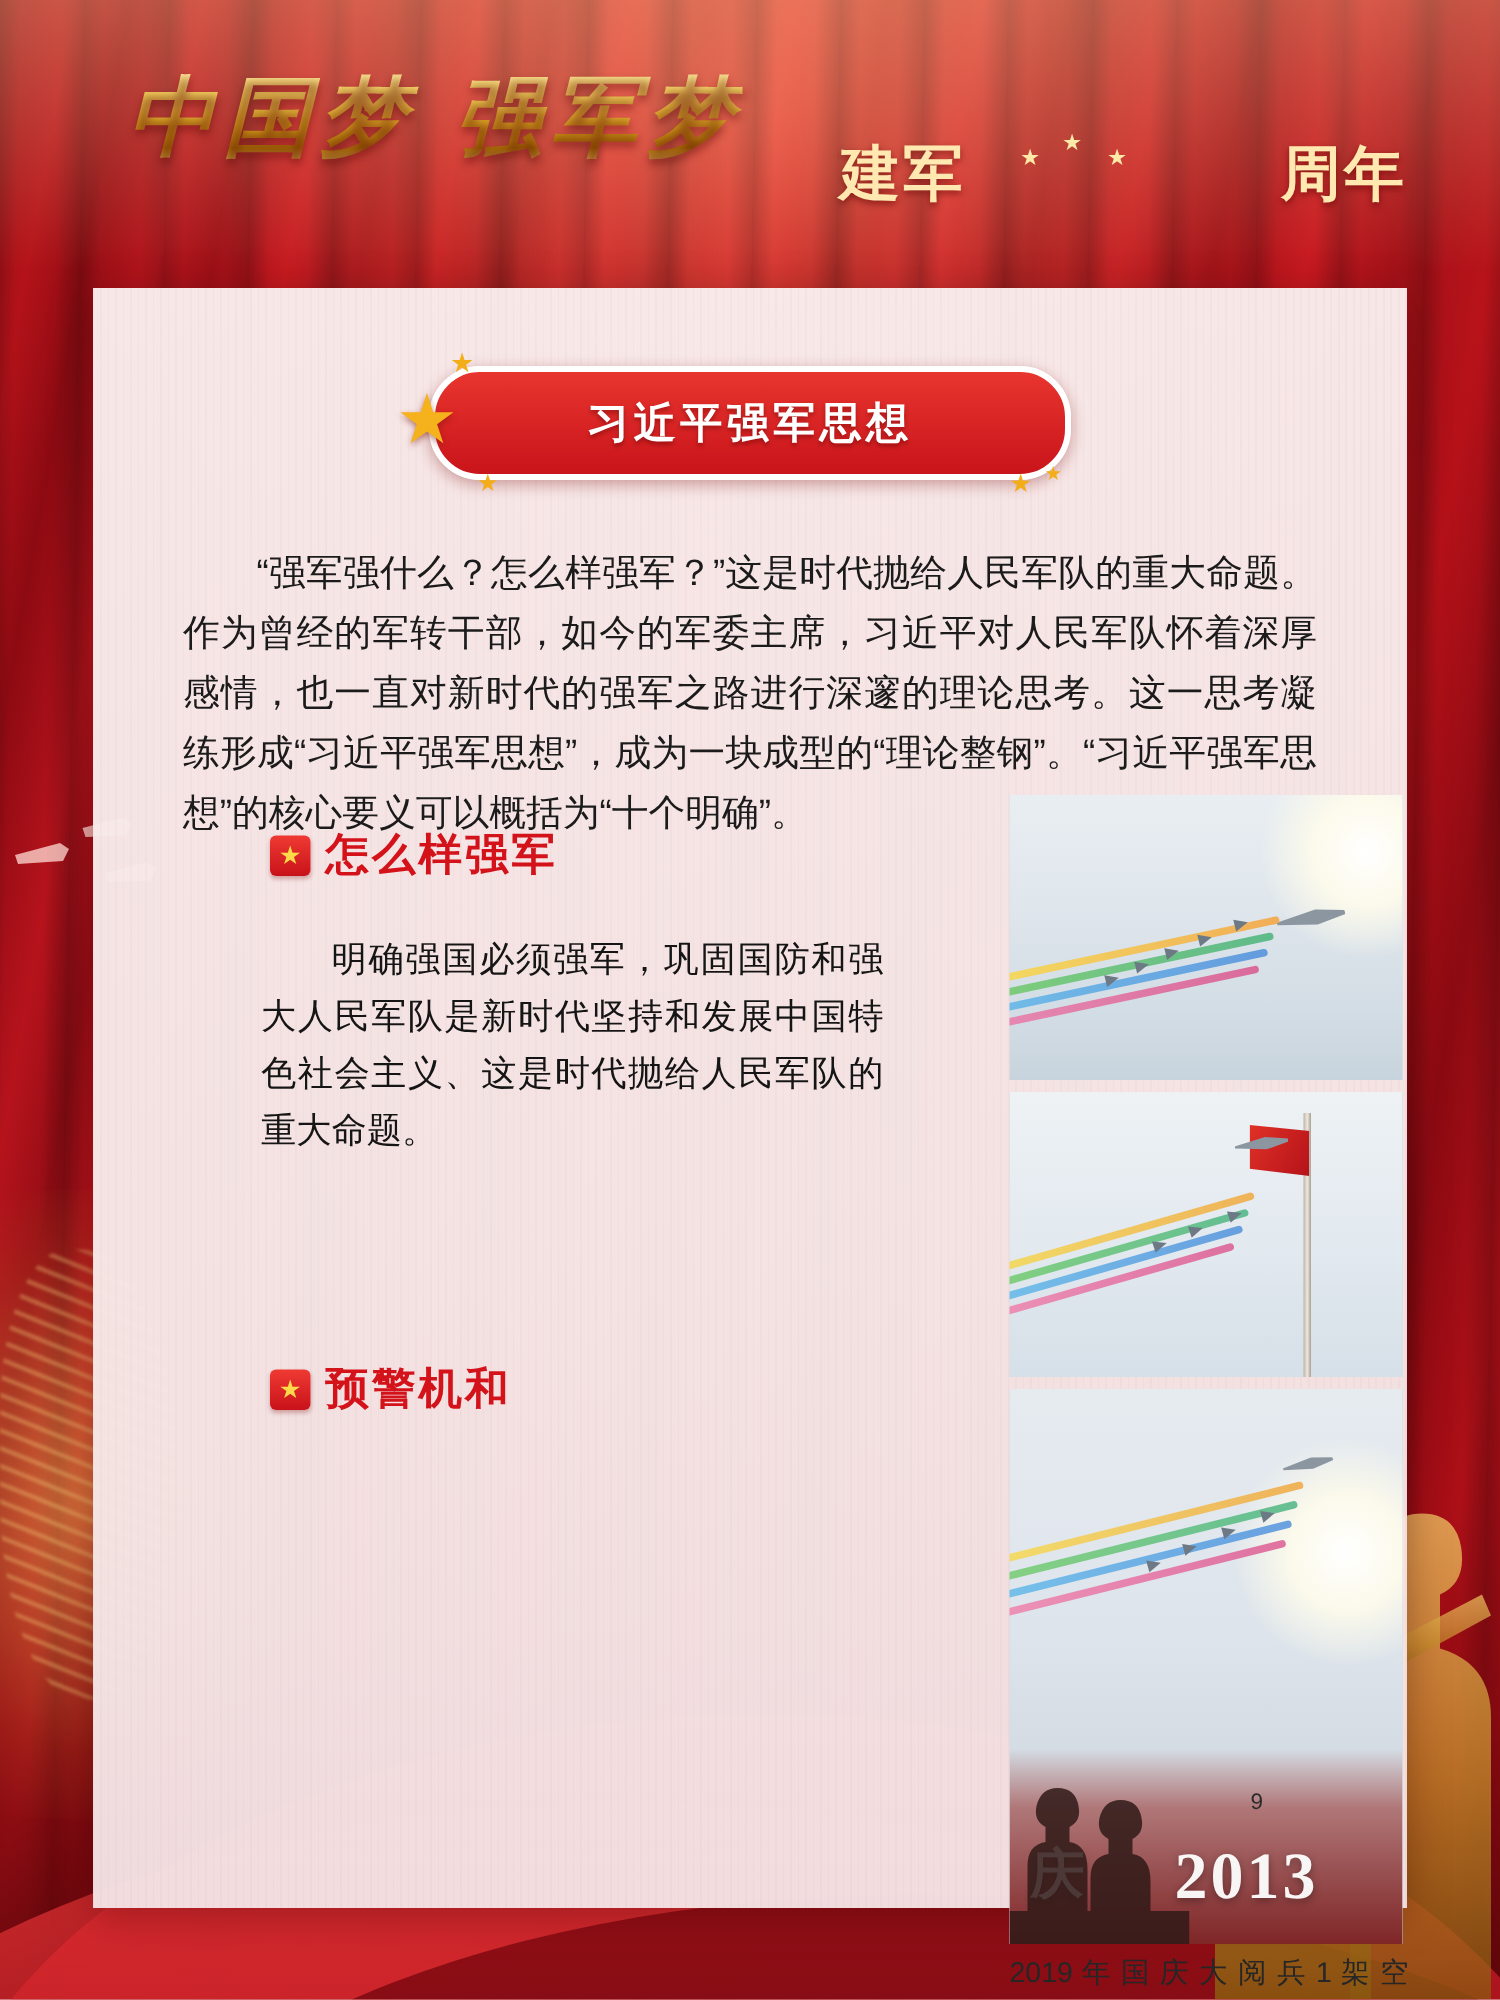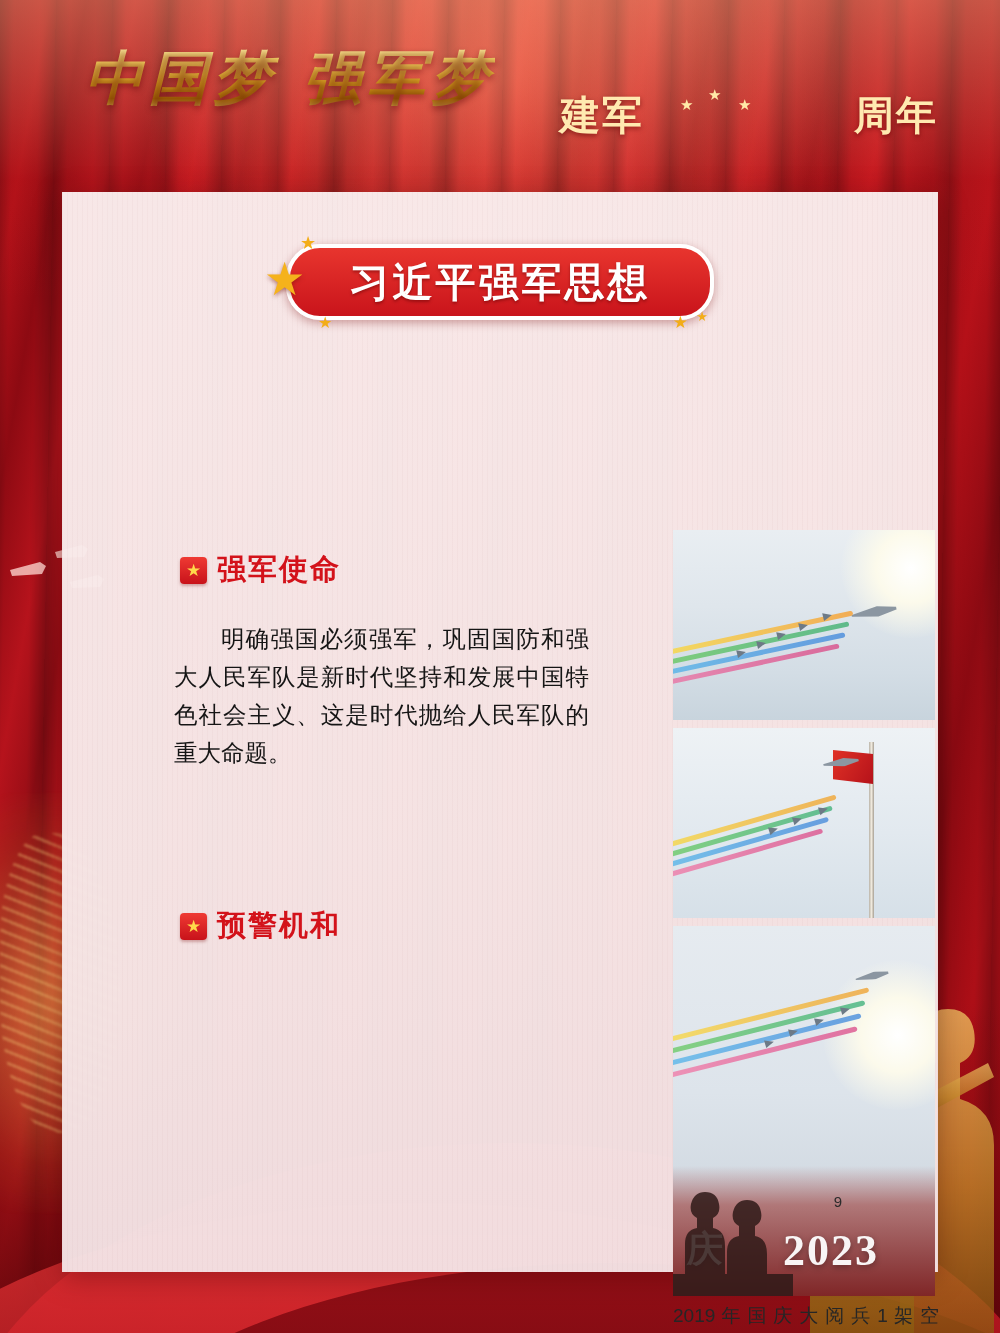--- a/index.html
+++ b/index.html
@@ -148,21 +148,21 @@
   .pill {
     position: relative;
     width: 420px; height: 68px;
     border-radius: 34px;
     background: linear-gradient(180deg,#e8352e,#c9141b);
     border: 4px solid #ffffff;
     box-shadow: 0 3px 10px rgba(120,10,10,.35);
     display: flex; align-items: center; justify-content: center;
   }
   .pill-text {
-    color: #fff; font-size: 40px; font-weight: 700; letter-spacing: 3px;
+    color: #fff; font-size: 28px; font-weight: 700; letter-spacing: 3px;
     font-family: "Liberation Sans", "DejaVu Sans", sans-serif;
     text-shadow: 0 2px 3px rgba(90,0,0,.45);
   }
   .pill .star-big {
     position: absolute; left: -26px; top: 4px; color: #f5b21c; font-size: 46px;
     text-shadow: 0 2px 4px rgba(120,20,10,.5);
   }
   .pill .star-sm1 { position: absolute; left: 10px; top: -16px; color: #f3ad18; font-size: 18px; }
   .pill .star-sm2 { position: absolute; left: 28px; bottom: -16px; color: #f3ad18; font-size: 16px; }
   .pill .star-sm3 { position: absolute; right: 22px; bottom: -17px; color: #f3ad18; font-size: 17px; }
@@ -340,24 +340,25 @@
       <div class="pill">
         <span class="star-big">★</span>
         <span class="star-sm1">★</span>
         <span class="star-sm2">★</span>
         <span class="star-sm3">★</span>
         <span class="star-sm4">★</span>
         <span class="pill-text">习近平强军思想</span>
       </div>
     </div>
 
+    <p class="intro">“强军强什么？怎么样强军？”这是时代抛给人民军队的重大命题。作为曾经的军转干部，如今的军委主席，习近平对人民军队怀着深厚感情，也一直对新时代的强军之路进行深邃的理论思考。这一思考凝练形成“习近平强军思想”，成为一块成型的“理论整钢”。“习近平强军思想”的核心要义可以概括为“十个明确”。</p>
 
     <div class="sec-head" id="sec1-head">
       <span class="badge">★</span>
-      <span class="txt">强军使命</span>
+      <span class="txt">怎么样强军</span>
     </div>
     <p class="sec-body" id="sec1-body">明确强国必须强军，巩固国防和强大人民军队是新时代坚持和发展中国特色社会主义、这是时代抛给人民军队的重大命题。</p>
 
     <div class="sec-head" id="sec2-head">
       <span class="badge">★</span>
       <span class="txt">预警机和</span>
     </div>
 
     <div class="photo" id="photo1">
       <div class="sky"></div>
@@ -395,21 +396,21 @@
       <div class="trail" style="left:-8px; top:112px; width:210px; background:linear-gradient(90deg,#f6db55,#efa840); transform:rotate(-14deg);"></div>
       <div class="trail" style="left:-8px; top:124px; width:206px; background:linear-gradient(90deg,#77cd70,#4db684); transform:rotate(-14deg);"></div>
       <div class="trail" style="left:-8px; top:136px; width:202px; background:linear-gradient(90deg,#64bbea,#5292dd); transform:rotate(-14deg);"></div>
       <div class="trail" style="left:-8px; top:148px; width:198px; background:linear-gradient(90deg,#f085ae,#dd5c93); transform:rotate(-14deg);"></div>
       <div class="plane" style="left:168px; top:80px; transform:rotate(-16deg);"></div>
       <div class="plane" style="left:142px; top:91px; transform:rotate(-16deg);"></div>
       <div class="plane" style="left:116px; top:102px; transform:rotate(-16deg);"></div>
       <div class="plane" style="left:92px; top:113px; transform:rotate(-16deg);"></div>
       <div class="crowd"></div>
       <div class="p3-text">庆</div>
-      <div class="p3-year">2023</div>
+      <div class="p3-year">2013</div>
       <svg class="silhouette-row" viewBox="0 0 120 118">
         <g fill="#2f1a18" opacity="0.85">
           <path d="M12 118 L12 66 Q12 52 24 50 L24 40 Q16 36 18 26 Q21 14 32 14 Q44 14 46 26 Q48 36 40 40 L40 50 Q52 52 52 68 L52 118 Z"></path>
           <path d="M54 118 L54 74 Q54 60 66 58 L66 48 Q58 44 60 34 Q63 22 74 22 Q86 22 88 34 Q90 44 82 48 L82 58 Q94 60 94 76 L94 118 Z"></path>
           <rect x="0" y="96" width="120" height="22"></rect>
         </g>
       </svg>
     </div>
 
     <div class="caption">2019 年 国 庆 大 阅 兵 1 架 空警 -2000 预警机和 8 架歼 -10 飞机组成领队机梯队。</div>

